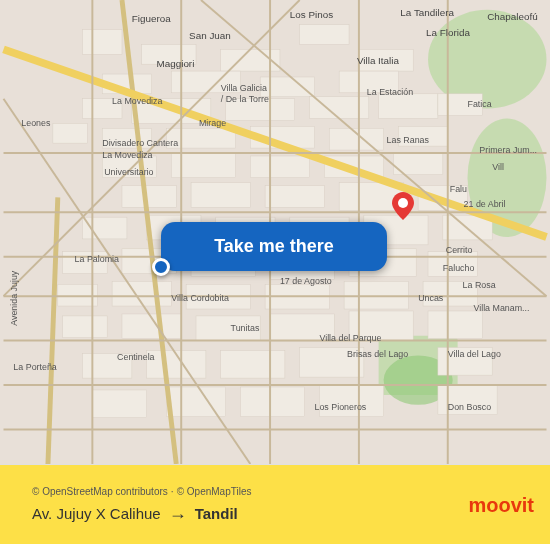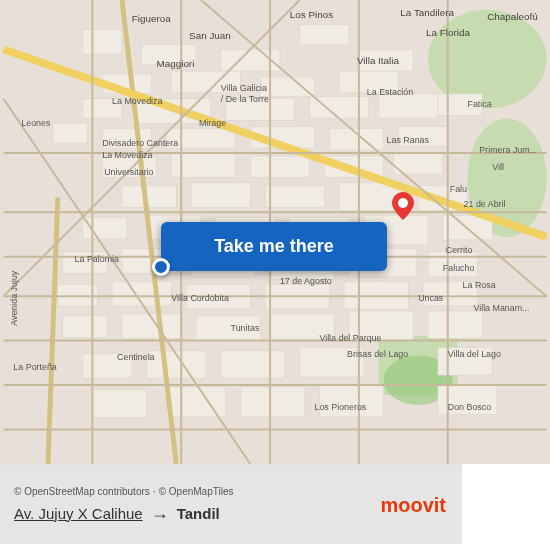--- a/index.html
+++ b/index.html
@@ -29,21 +29,21 @@
     
     #take-me-there-btn {
       position: absolute;
       top: 222px;
       left: 161px;
       width: 226px;
       height: 49px;
       background-color: #1565c0;
       color: white;
       border: none;
-      border-radius: 6px;
+      border-radius: 14px;
       font-size: 18px;
       font-weight: bold;
       cursor: pointer;
       display: flex;
       align-items: center;
       justify-content: center;
       box-shadow: 0 2px 8px rgba(0,0,0,0.4);
       z-index: 10;
     }
 
@@ -66,48 +66,47 @@
       height: 18px;
       background-color: #1565c0;
       border: 3px solid white;
       border-radius: 50%;
       z-index: 11;
       box-shadow: 0 2px 4px rgba(0,0,0,0.4);
     }
 
     
     #bottom-bar {
-      width: 462px;
+      width: 550px;
       height: 80px;
-      background-color: #e5e5e5;
+      background-color: #fde047;
       display: flex;
       flex-direction: column;
       justify-content: center;
-      padding: 0 14px;
+      padding: 0 32px;
       border-top: 1px solid #e0e0e0;
       position: relative;
     }
 
     #attribution {
       font-size: 10px;
       color: #555;
       margin-bottom: 6px;
     }
 
     #route-info {
       display: flex;
       align-items: center;
       font-size: 15px;
       color: #222;
     }
 
     #origin-text {
       font-weight: normal;
       color: #333;
-      text-decoration: underline;
     }
 
     #arrow-icon {
       margin: 0 8px;
       color: #333;
       font-size: 18px;
     }
 
     #destination-text {
       font-weight: bold;

